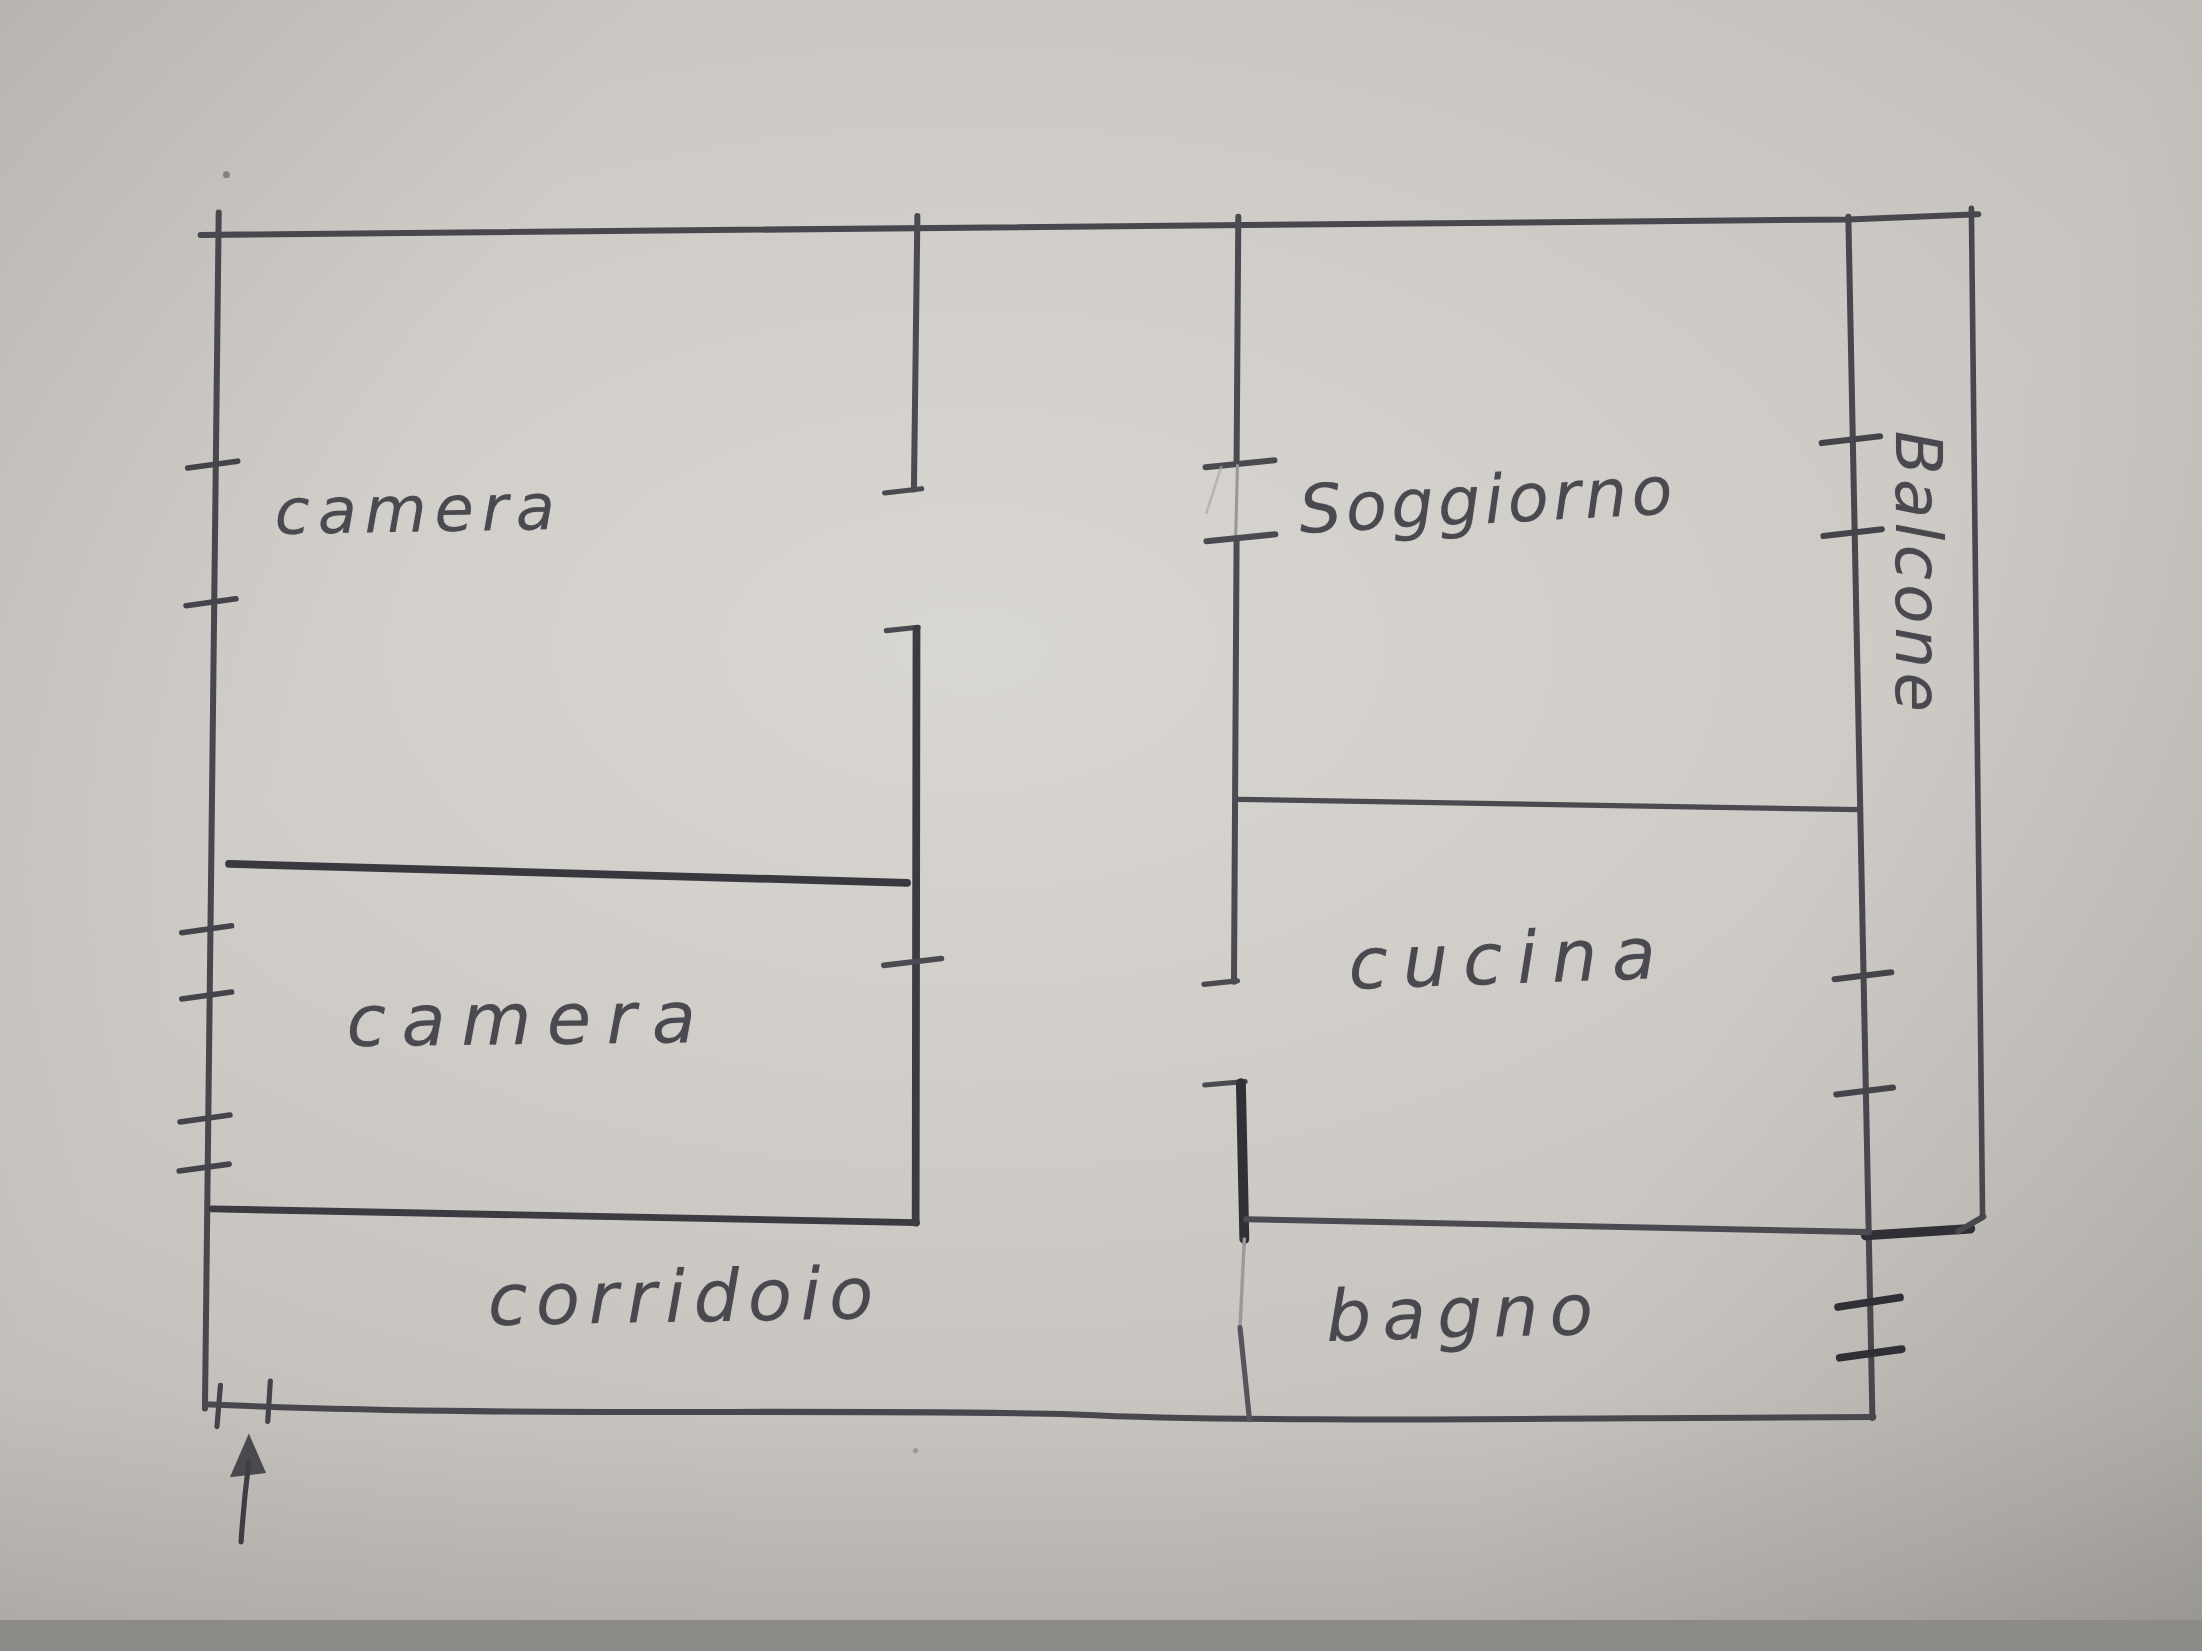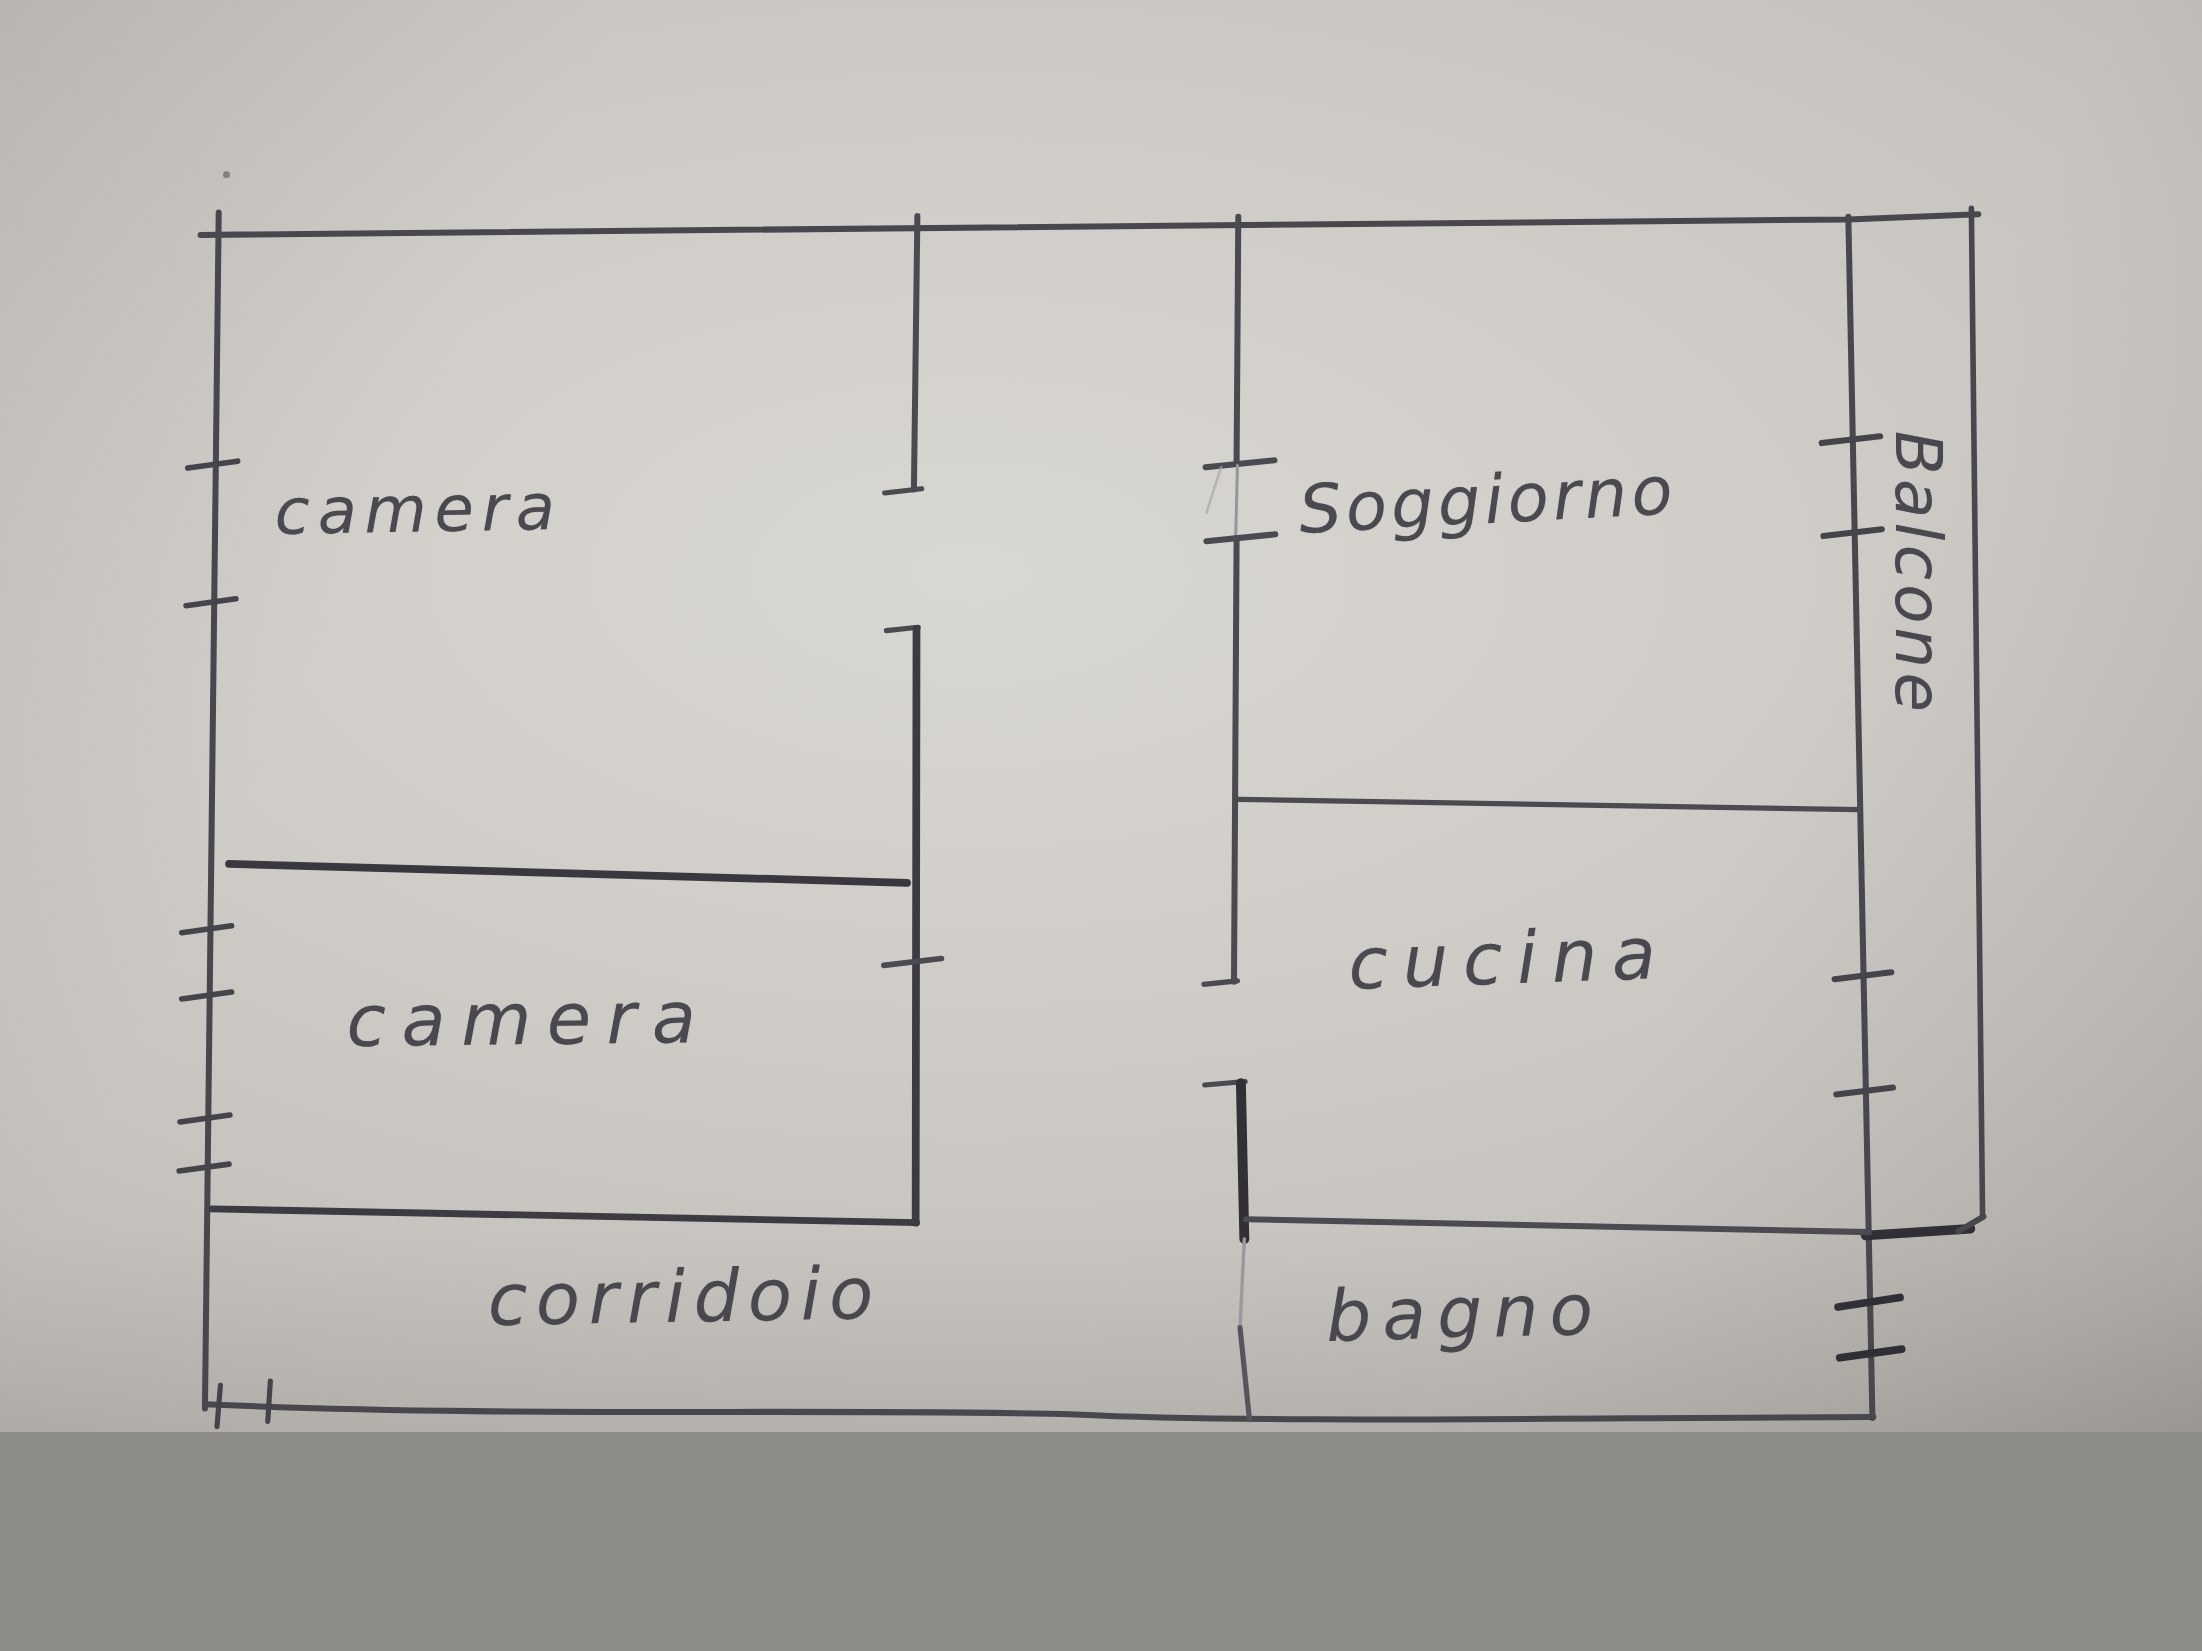--- a/index.html
+++ b/index.html
@@ -1,18 +1,18 @@
 <!DOCTYPE html>
 <html style="font-size:13.8px"><head>
 <meta charset="utf-8">
 <style>
   html,body{margin:0;padding:0;background:#8d8b87;}
   .stage{
     position:relative;
-    width:2203px;height:1432px;
+    width:2203px;height:1620px;
     overflow:hidden;
     background:
       radial-gradient(95% 75% at 44% 40%, #d9d7d2 0%, #d0cdc8 38%, #c7c4bf 66%, #bcb9b4 88%, #b0adaa 100%);
     font-family:"DejaVu Sans", sans-serif;
   }
   
   .stage::before{
     content:"";position:absolute;inset:0;
     background:
       linear-gradient(115deg, rgba(70,68,66,.10) 0%, rgba(255,255,255,0) 22%),

